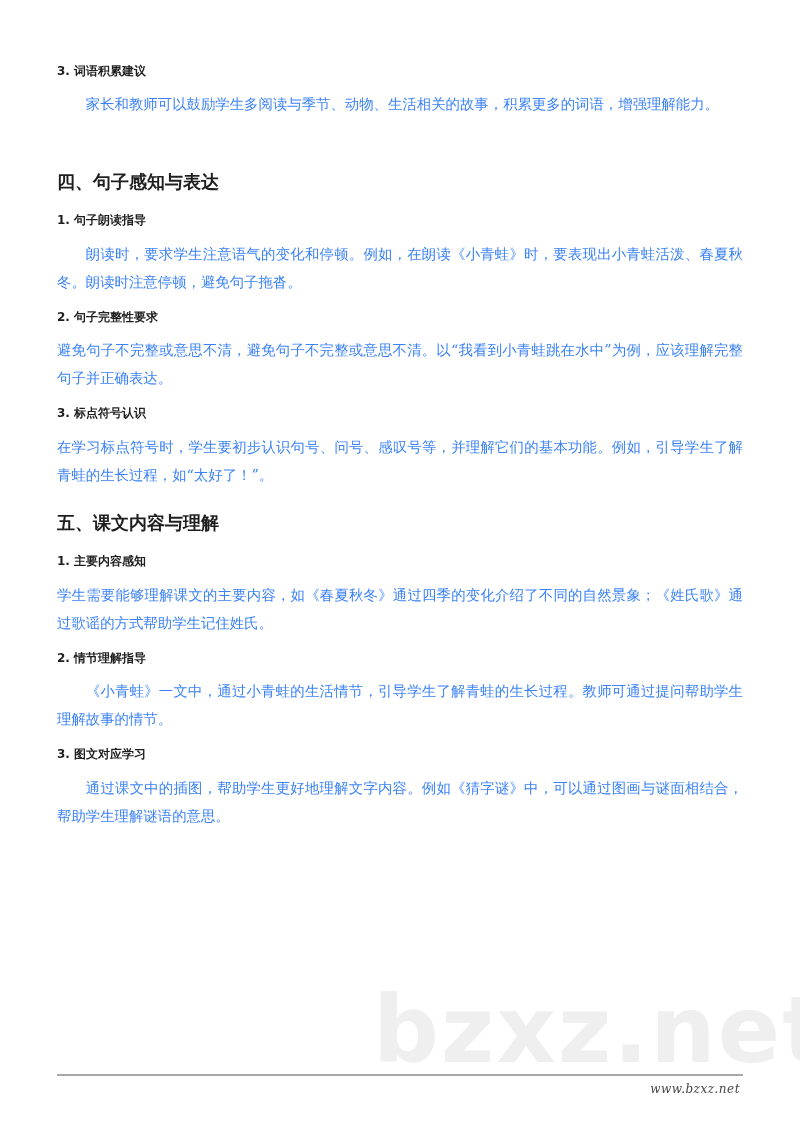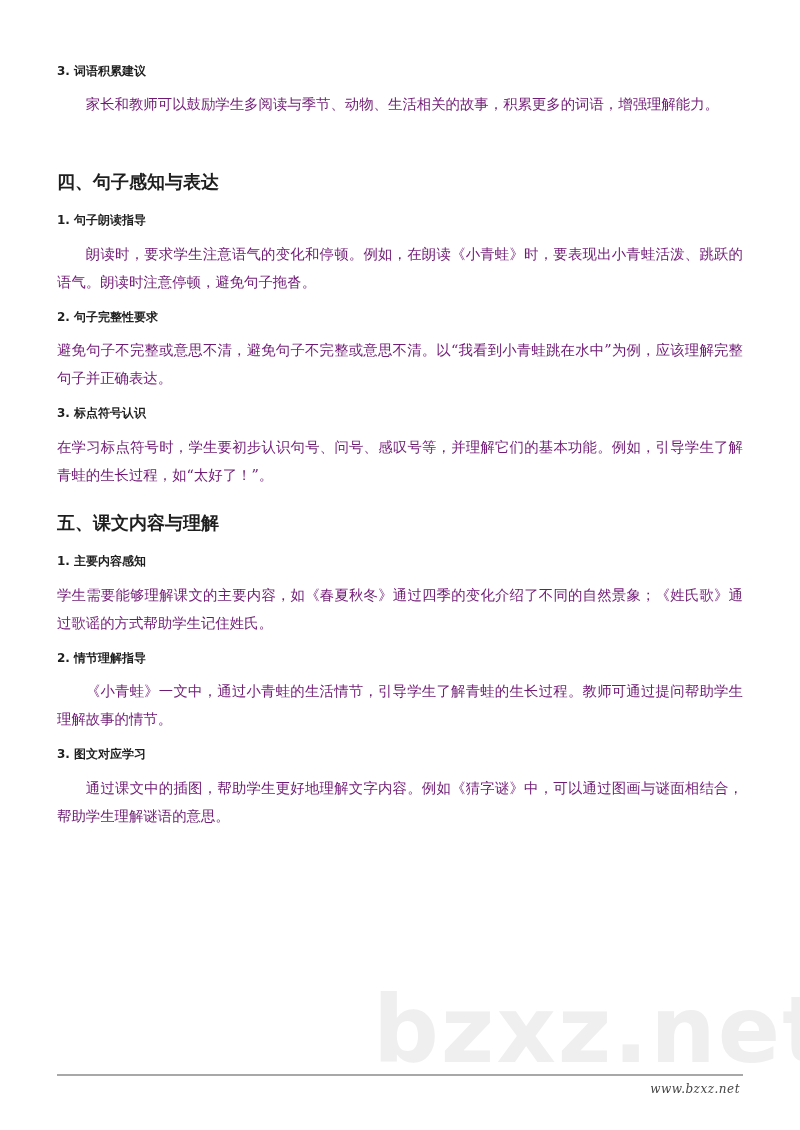--- a/index.html
+++ b/index.html
@@ -4,38 +4,38 @@
 <style>
   html, body { margin: 0; padding: 0; background: #ffffff; }
   body { width: 800px; height: 1130px; position: relative; overflow: hidden;
          font-family: "DejaVu Serif", "Liberation Serif", serif; color: #2a2a2a; }
   .page { position: absolute; left: 57px; top: 0; width: 686px; }
   .sub { position: absolute; left: 0; font-family: "DejaVu Sans", "Liberation Sans", sans-serif;
          font-weight: bold; font-size: 12px; color: #1e1e1e; white-space: nowrap; }
   .sec { position: absolute; left: 0; font-family: Liberation Mono, monospace;
          font-weight: bold; font-size: 18px; color: #1e1e1e; white-space: nowrap; }
   .para { position: absolute; left: 0; width: 686px; font-size: 14.4px; line-height: 28px;
-          color: #701a75; text-align: justify; }
+          color: #3b82f6; text-align: justify; }
   .para.indent { text-indent: 2em; }
   .watermark { position: absolute; left: 373px; top: 985px; font-family: "DejaVu Sans", "Liberation Sans", sans-serif;
                font-weight: bold; font-size: 92px; color: #efefef; letter-spacing: 2px; white-space: nowrap; line-height: 1; }
   .rule { position: absolute; left: 57px; top: 1074px; width: 686px; height: 2px; background: #a8a8a8; }
   .footer { position: absolute; right: 60px; top: 1082px; font-family: "DejaVu Serif", "Liberation Serif", serif;
             font-style: italic; font-size: 12px; color: #444; letter-spacing: 0.5px; }
 </style>
 </head>
 <body>
 
 <div class="page">
   <div class="sub" style="top:63px">3. 词语积累建议</div>
   <div class="para indent" style="top:90px">家长和教师可以鼓励学生多阅读与季节、动物、生活相关的故事，积累更多的词语，增强理解能力。</div>
 
   <div class="sec" style="top:170px">四、句子感知与表达</div>
   <div class="sub" style="top:212px">1. 句子朗读指导</div>
-  <div class="para indent" style="top:240px">朗读时，要求学生注意语气的变化和停顿。例如，在朗读《小青蛙》时，要表现出小青蛙活泼、跳跃的语气。朗读时注意停顿，避免句子拖沓。</div>
+  <div class="para indent" style="top:240px">朗读时，要求学生注意语气的变化和停顿。例如，在朗读《小青蛙》时，要表现出小青蛙活泼、春夏秋冬。朗读时注意停顿，避免句子拖沓。</div>
 
   <div class="sub" style="top:309px">2. 句子完整性要求</div>
   <div class="para" style="top:336px">避免句子不完整或意思不清，避免句子不完整或意思不清。以“我看到小青蛙跳在水中”为例，应该理解完整句子并正确表达。</div>
 
   <div class="sub" style="top:405px">3. 标点符号认识</div>
   <div class="para" style="top:433px">在学习标点符号时，学生要初步认识句号、问号、感叹号等，并理解它们的基本功能。例如，引导学生了解青蛙的生长过程，如“太好了！”。</div>
 
   <div class="sec" style="top:511px">五、课文内容与理解</div>
   <div class="sub" style="top:553px">1. 主要内容感知</div>
   <div class="para" style="top:581px">学生需要能够理解课文的主要内容，如《春夏秋冬》通过四季的变化介绍了不同的自然景象；《姓氏歌》通过歌谣的方式帮助学生记住姓氏。</div>

